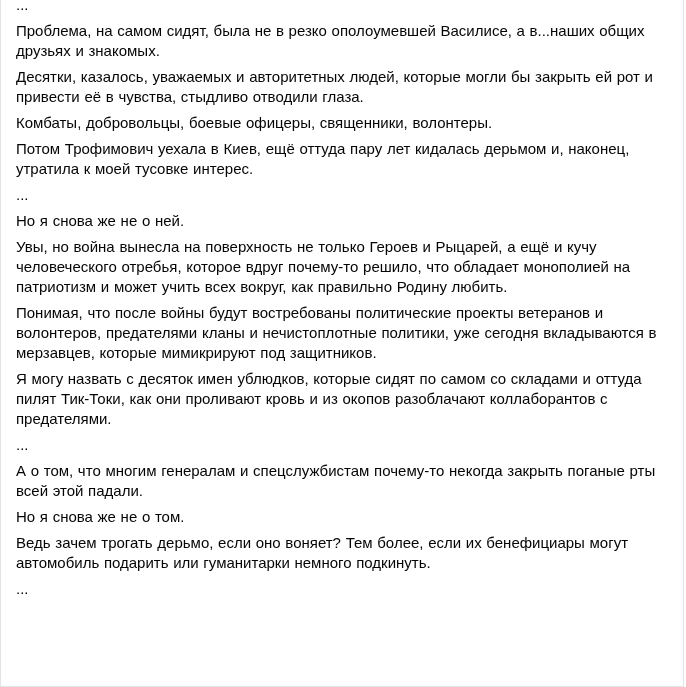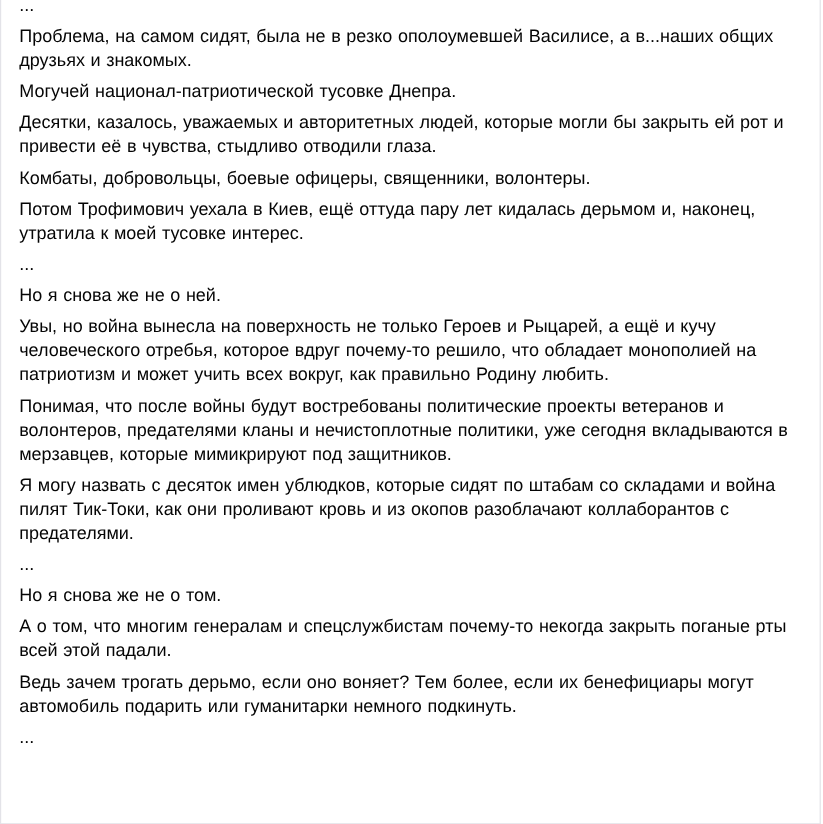--- a/index.html
+++ b/index.html
@@ -39,29 +39,28 @@
   }
 </style>
 </head>
 <body style="background: rgb(255, 255, 255);">
 
 <div class="page">
   <div class="post-card">
     <div class="post-body">
       <p>...</p>
       <p>Проблема, на самом сидят, была не в резко ополоумевшей Василисе, а в...наших общих друзьях и знакомых.</p>
-      <p>Могучей национал-патриотической тусовке Днепра.</p>
       <p>Десятки, казалось, уважаемых и авторитетных людей, которые могли бы закрыть ей рот и привести её в чувства, стыдливо отводили глаза.</p>
       <p>Комбаты, добровольцы, боевые офицеры, священники, волонтеры.</p>
       <p>Потом Трофимович уехала в Киев, ещё оттуда пару лет кидалась дерьмом и, наконец, утратила к моей тусовке интерес.</p>
       <p>...</p>
       <p>Но я снова же не о ней.</p>
       <p>Увы, но война вынесла на поверхность не только Героев и Рыцарей, а ещё и кучу человеческого отребья, которое вдруг почему-то решило, что обладает монополией на патриотизм и может учить всех вокруг, как правильно Родину любить.</p>
       <p>Понимая, что после войны будут востребованы политические проекты ветеранов и волонтеров, предателями кланы и нечистоплотные политики, уже сегодня вкладываются в мерзавцев, которые мимикрируют под защитников.</p>
-      <p>Я могу назвать с десяток имен ублюдков, которые сидят по штабам со складами и война пилят Тик-Токи, как они проливают кровь и из окопов разоблачают коллаборантов с предателями.</p>
+      <p>Я могу назвать с десяток имен ублюдков, которые сидят по самом со складами и оттуда пилят Тик-Токи, как они проливают кровь и из окопов разоблачают коллаборантов с предателями.</p>
       <p>...</p>
+      <p>А о том, что многим генералам и спецслужбистам почему-то некогда закрыть поганые рты всей этой падали.</p>
       <p>Но я снова же не о том.</p>
-      <p>А о том, что многим генералам и спецслужбистам почему-то некогда закрыть поганые рты всей этой падали.</p>
       <p>Ведь зачем трогать дерьмо, если оно воняет? Тем более, если их бенефициары могут автомобиль подарить или гуманитарки немного подкинуть.</p>
       <p>...</p>
     </div>
   </div>
 </div>
 
 </body></html>

